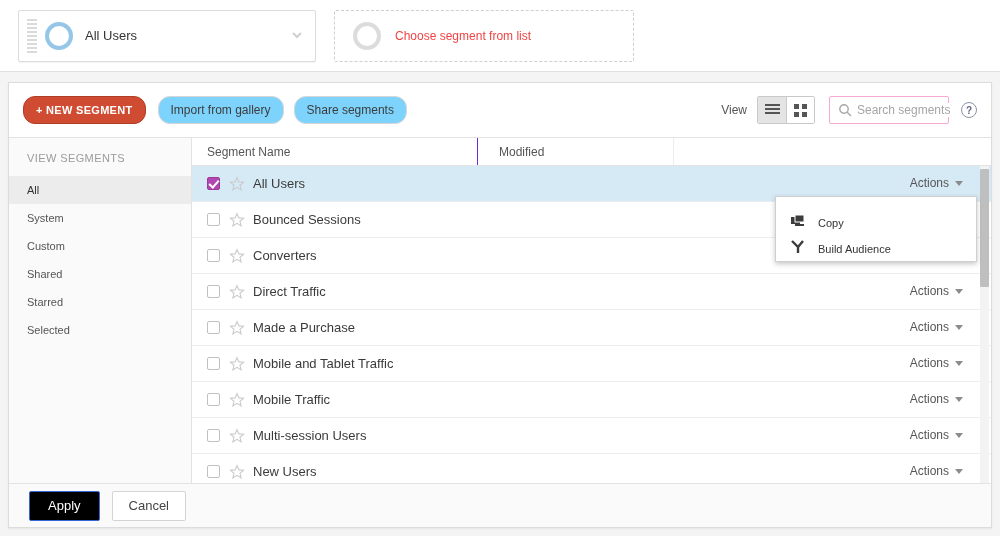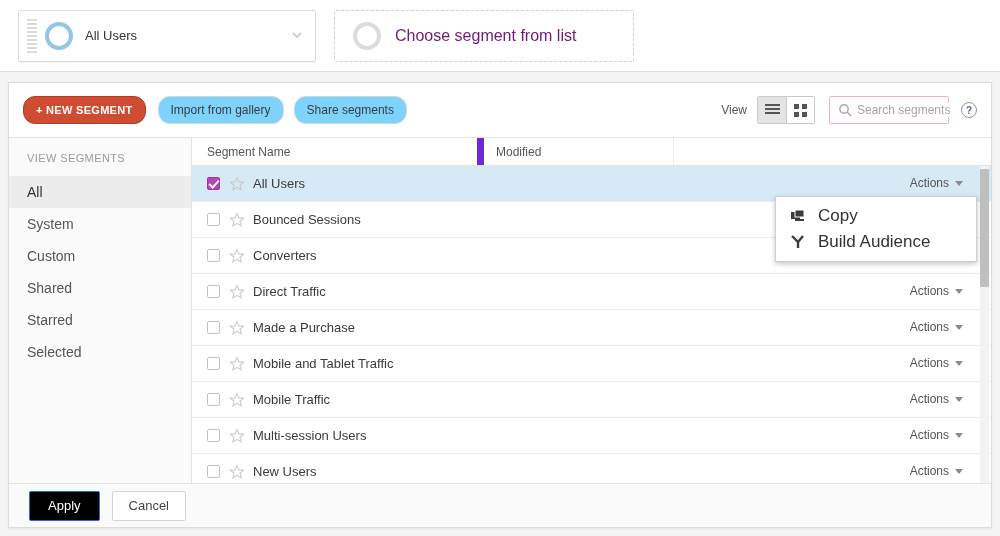--- a/index.html
+++ b/index.html
@@ -54,22 +54,22 @@
     margin-left: 18px;
     flex: none;
   }
   .chip-label {
     margin-left: 12px;
     font-size: 13px;
     color: #333;
   }
   .chip-placeholder {
     margin-left: 14px;
-    font-size: 16px;
-    color: #701a75;
+    font-size: 12px;
+    color: #ef4444;
   }
   .chevron-down {
     position: absolute; right: 12px; top: 18px;
     width: 12px; height: 12px;
   }
   .chevron-down svg { display: block; }
   .chip-empty {
     width: 300px;
     border: 1px dashed #cfcfcf;
     border-radius: 2px;
@@ -189,39 +189,39 @@
     flex: none;
   }
   .sidebar-head {
     font-size: 11px;
     color: #9b9b9b;
     letter-spacing: .4px;
     padding: 0 18px 12px 18px;
   }
   .side-item {
     padding: 8px 18px;
-    font-size: 14px;
+    font-size: 11px;
     color: #555;
     cursor: pointer;
   }
   .side-item.active { background: #ececec; color: #333; }
 
   
   .table-area { flex: 1; position: relative; overflow: hidden; background: #fff; }
   .thead {
     display: flex;
     height: 28px;
     border-bottom: 1px solid #e3e3e3;
     background: #fff;
     font-size: 12px;
     color: #555;
   }
   .th-name { width: 285px; padding: 7px 0 0 15px; }
   .th-created { width: 197px; padding: 7px 0 0 12px; border-left: 1px solid #ededed; }
-  .th-modified { width: 196px; padding: 7px 0 0 12px; border-left: 7px solid #6d28d9; }
+  .th-modified { width: 196px; padding: 7px 0 0 21px; border-left: 1px solid #6d28d9; }
   .th-actions { flex: 1; border-left: 1px solid #ededed; }
 
   .rows { position: relative; height: 320px; overflow: hidden; }
   .row {
     display: flex; align-items: center;
     height: 36px;
     border-bottom: 1px solid #ededed;
     padding-left: 15px;
     position: relative;
     background: #fff;
@@ -281,24 +281,24 @@
     position: absolute;
     left: 583px; top: 30px;
     width: 202px;
     background: #fff;
     border: 1px solid #cfcfcf;
     box-shadow: 0 2px 5px rgba(0,0,0,.22);
     z-index: 20;
     padding: 6px 0;
   }
   .menu-item {
-    display: flex; align-items: center;
+    display: flex; align-items: flex-end;
     height: 26px;
     padding: 0 14px;
-    font-size: 17px;
+    font-size: 11px;
     color: #333;
     cursor: pointer;
   }
   .menu-ico { width: 16px; height: 16px; margin-right: 12px; flex: none; }
 
   
   .footer {
     position: absolute; left: 0; bottom: 0;
     width: 982px; height: 44px;
     background: #fafafa;

